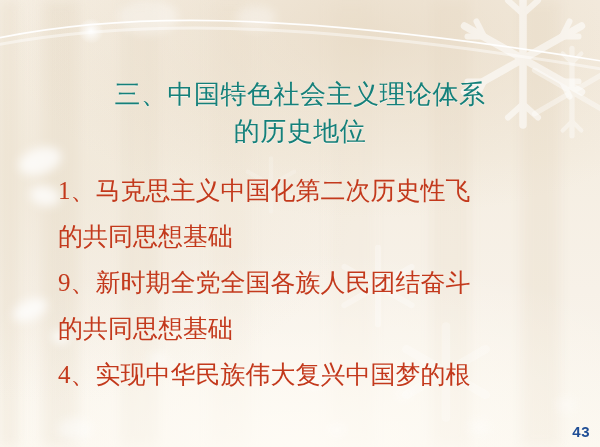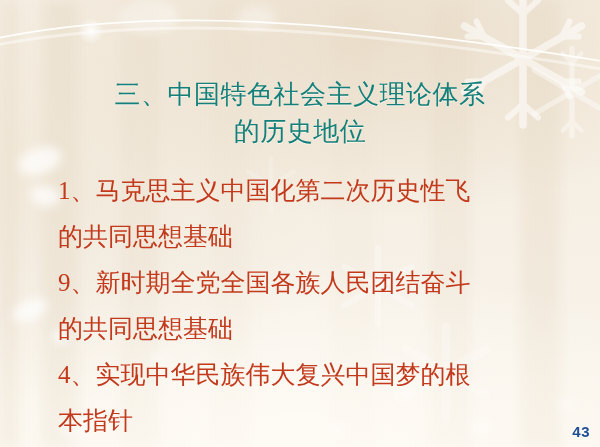--- a/index.html
+++ b/index.html
@@ -271,19 +271,18 @@
 
     <div class="slide-title">三、中国特色社会主义理论体系
 的历史地位</div>
 
     <div class="body-block">
       <span class="body-line">1、马克思主义中国化第二次历史性飞</span>
       <span class="body-line">的共同思想基础</span>
       <span class="body-line">9、新时期全党全国各族人民团结奋斗</span>
       <span class="body-line">的共同思想基础</span>
       <span class="body-line">4、实现中华民族伟大复兴中国梦的根</span>
-      <span class="body-line">本指针</span>
     </div>
 
     <div class="page-number">43</div>
   </div>
 
 </div>
 
 </body></html>

